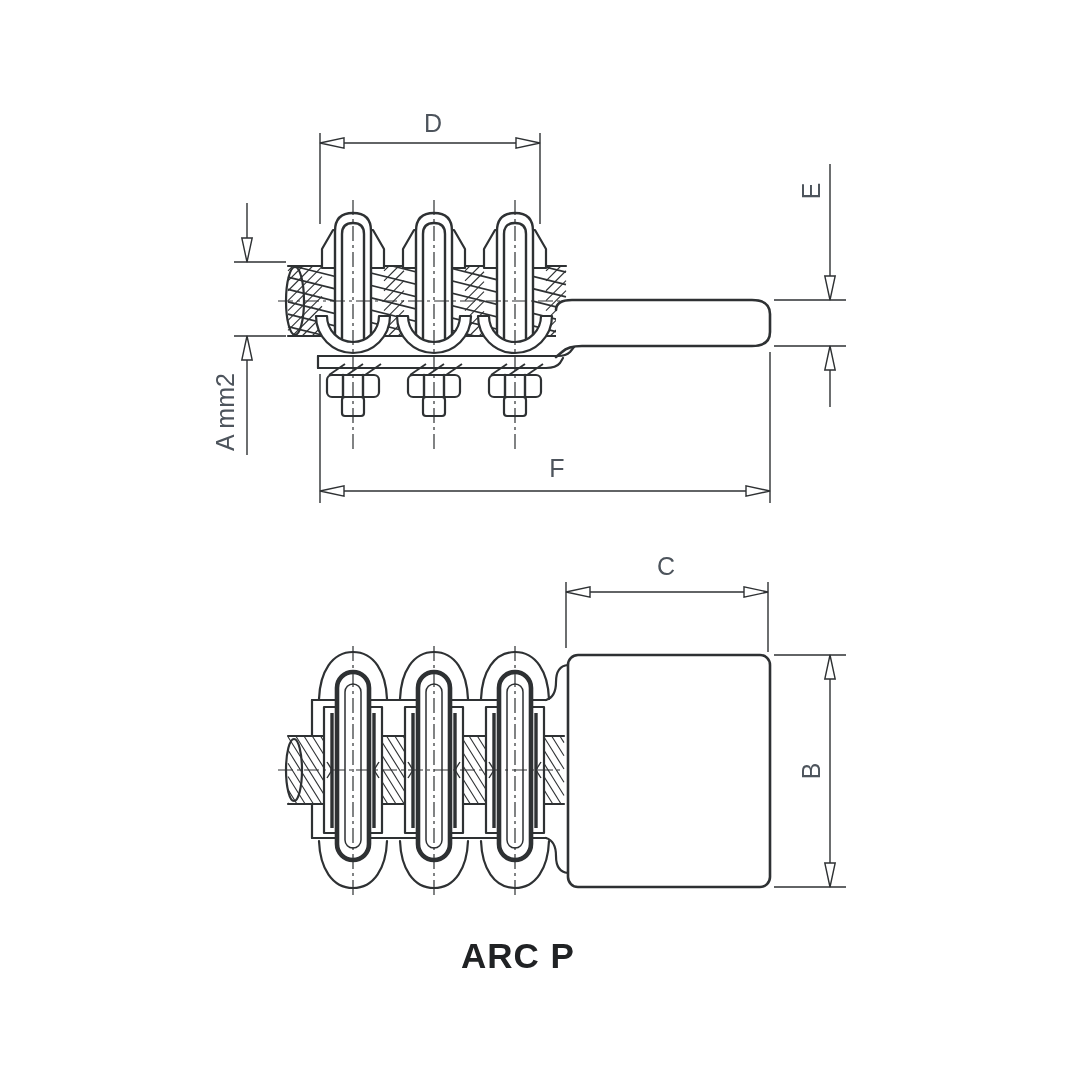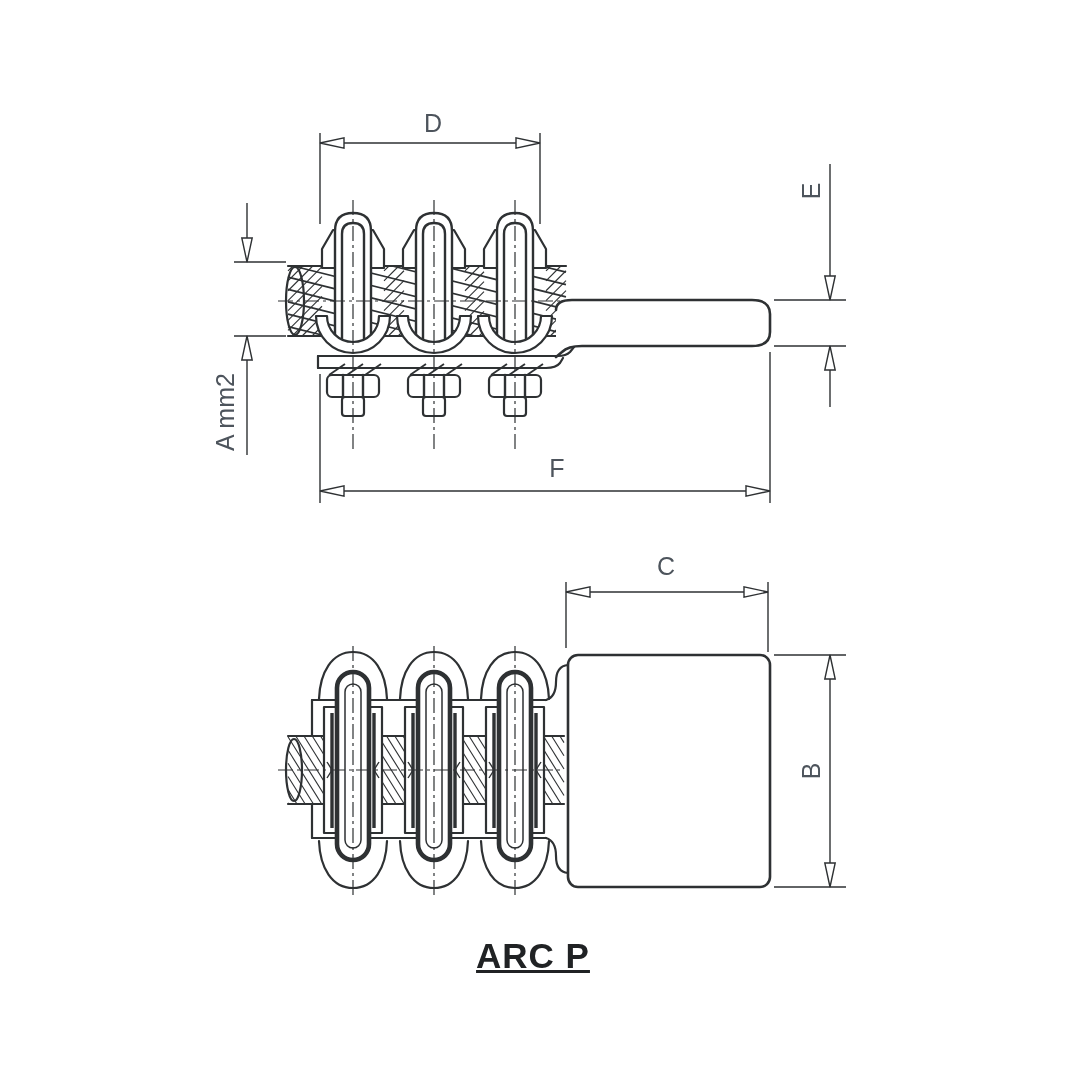--- a/index.html
+++ b/index.html
@@ -29,24 +29,23 @@
   .ah {fill:#fff;stroke:var(--line);stroke-width:1.4;stroke-linejoin:miter}
   .cl {fill:none;stroke:var(--line);stroke-width:1.2;stroke-dasharray:15 4 3 4}
   .h  {stroke:var(--line);stroke-width:1.1}
   .hs {stroke:var(--line);stroke-width:1.8}
   text.dim{
     font-family:"Liberation Sans",sans-serif;
     font-size:25px;
     fill:var(--label);
   }
   .caption{
-    position:absolute;left:533px;top:936px;transform:translateX(-50%);
+    position:absolute;left:518px;top:936px;transform:translateX(-50%);
     font-weight:bold;font-size:35px;letter-spacing:1px;white-space:nowrap;
     color:var(--caption);
-    text-decoration:underline;
   }
 </style>
 </head>
 <body>
 
 <svg id="tech" width="1080" height="1080" viewBox="0 0 1080 1080">
   <g id="geo">
       <rect x="288" y="266" width="278" height="70" fill="#fff"></rect>
       <ellipse cx="295" cy="301" rx="9" ry="34" class="o" fill="none"></ellipse>
       <line x1="541.1986070333676" y1="266" x2="566" y2="272.1836817760994" class="hs"></line>

